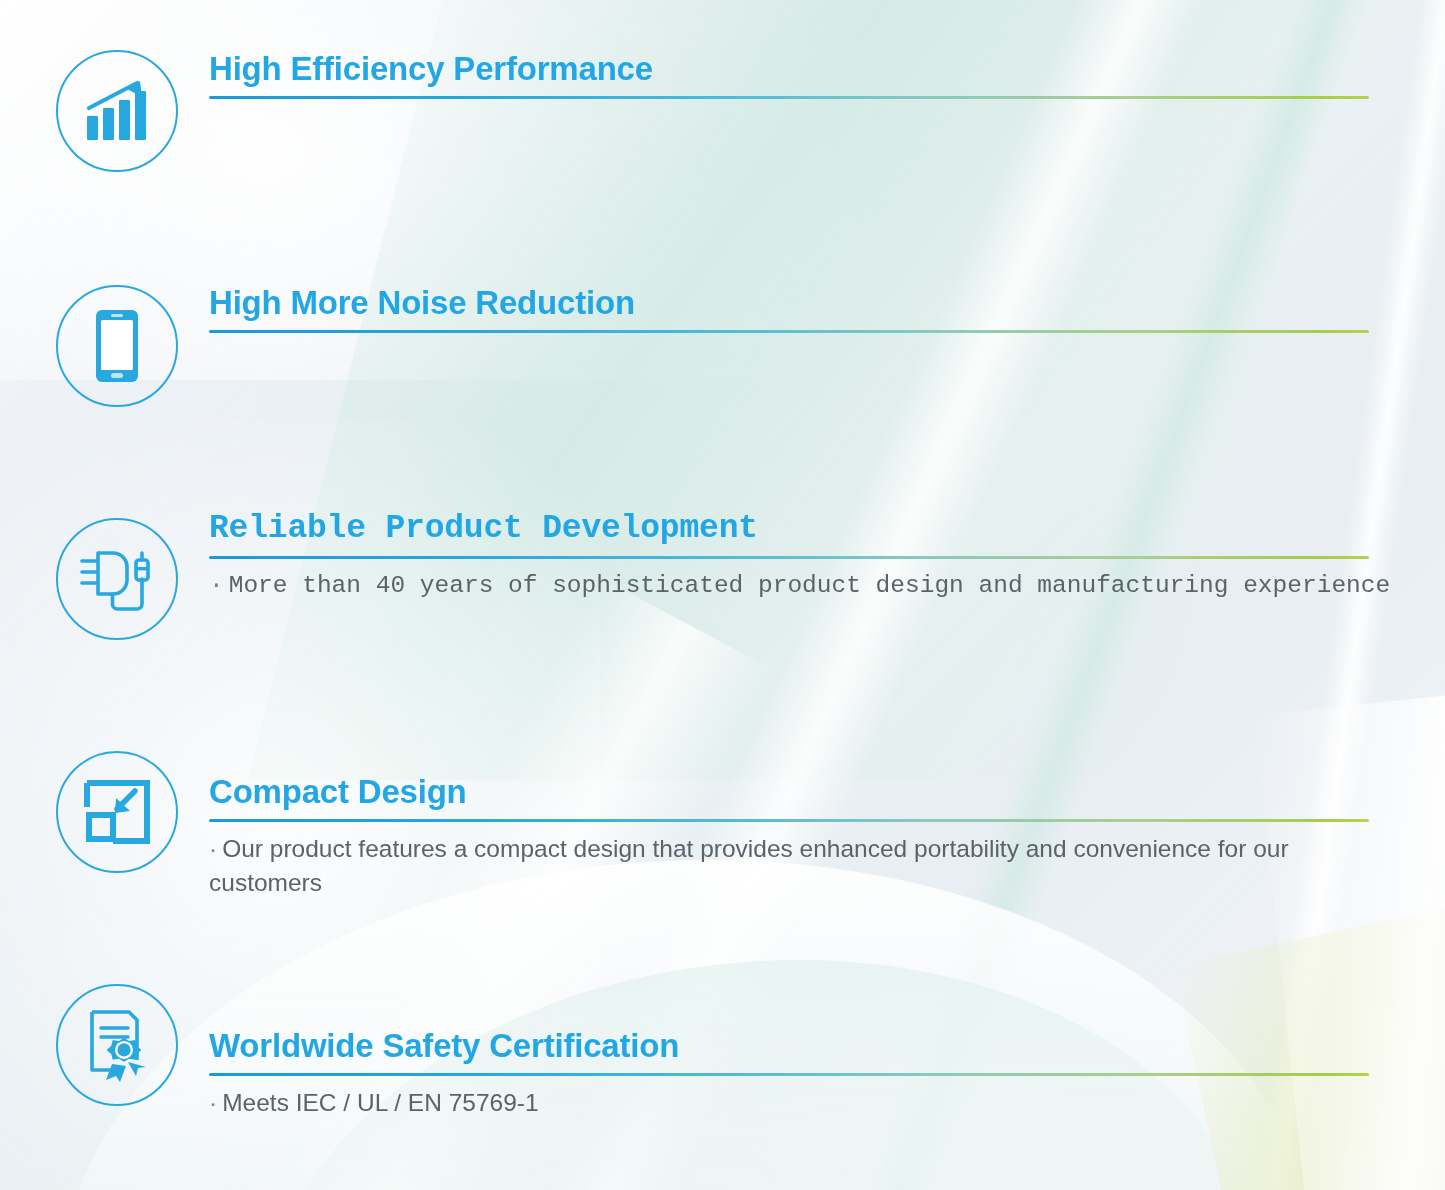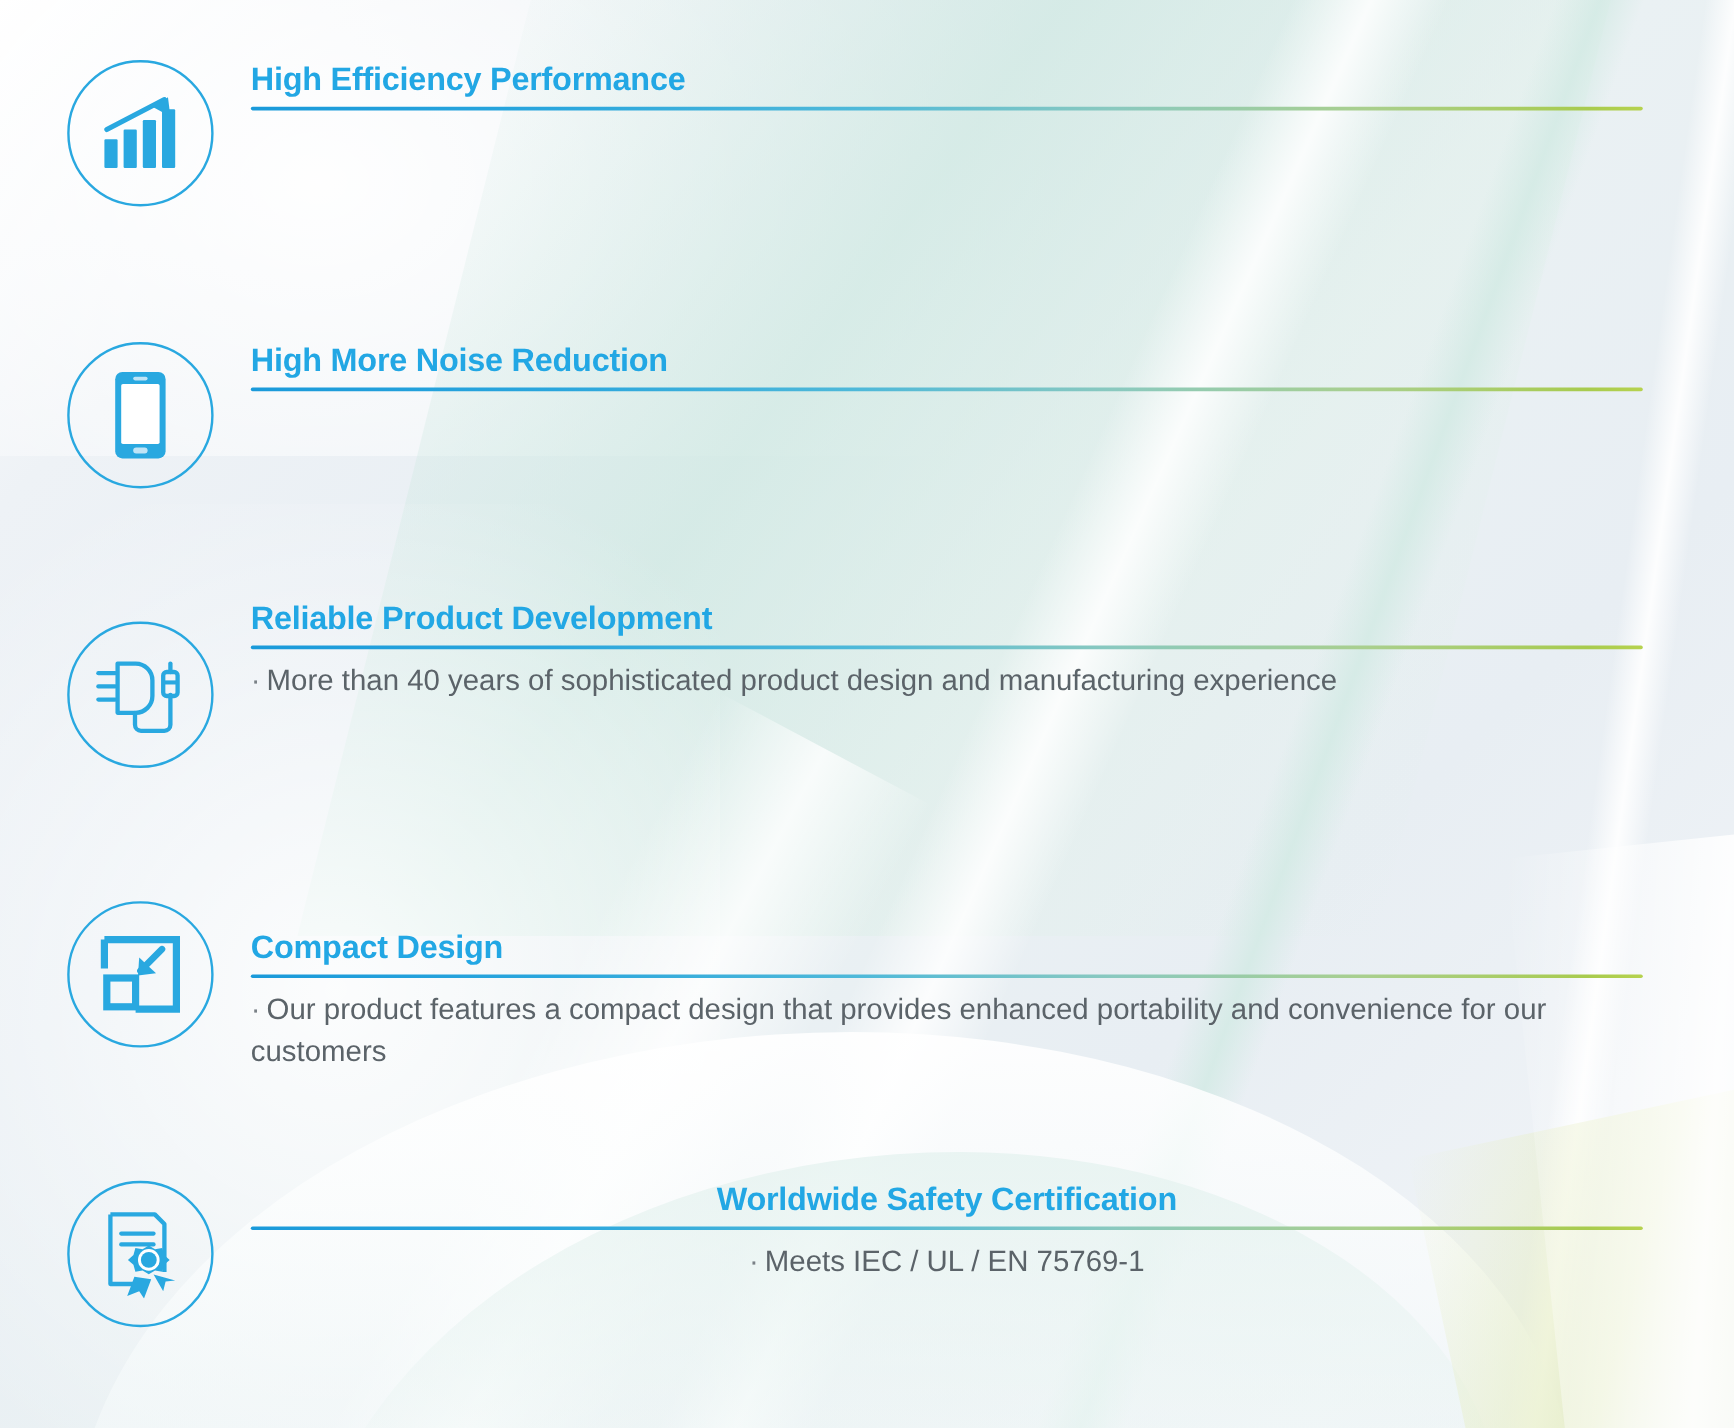--- a/index.html
+++ b/index.html
@@ -120,21 +120,21 @@
     align-items: center;
     justify-content: center;
     background: transparent;
   }
 
   .feature-body {
     position: absolute;
   }
 
   .feature-title {
-    font-size: 27px;
+    font-size: 33px;
     font-weight: bold;
     color: #22a7e4;
     letter-spacing: -0.2px;
     line-height: 1.05;
     white-space: nowrap;
     margin: 0;
   }
 
   .divider {
     height: 3px;
@@ -170,27 +170,27 @@
   }
 
   
   #feature-efficiency .icon-wrap { left: 56px;  top: 50px; }
   #feature-efficiency .feature-body { left: 209px; top: 52px; width: 1160px; }
 
   #feature-noise .icon-wrap { left: 56px;  top: 285px; }
   #feature-noise .feature-body { left: 209px; top: 286px; width: 1160px; }
 
   #feature-reliable .icon-wrap { left: 56px;  top: 518px; }
-  #feature-reliable .feature-body { left: 209px; top: 501px; width: 1160px; }
+  #feature-reliable .feature-body { left: 209px; top: 512px; width: 1160px; font-family: Liberation Mono, monospace; }
 
   #feature-compact .icon-wrap { left: 56px;  top: 751px; }
   #feature-compact .feature-body { left: 209px; top: 775px; width: 1160px; }
 
   #feature-safety .icon-wrap { left: 56px;  top: 984px; }
-  #feature-safety .feature-body { left: 209px; top: 985px; width: 1160px; text-align: center; }
+  #feature-safety .feature-body { left: 209px; top: 1029px; width: 1160px; }
 
   svg { display: block; }
 </style>
 </head>
 <body>
 
 <div id="page">
 
   <div class="bg-layer bg-wash-white-top"></div>
   <div class="bg-layer bg-wash-green"></div>

